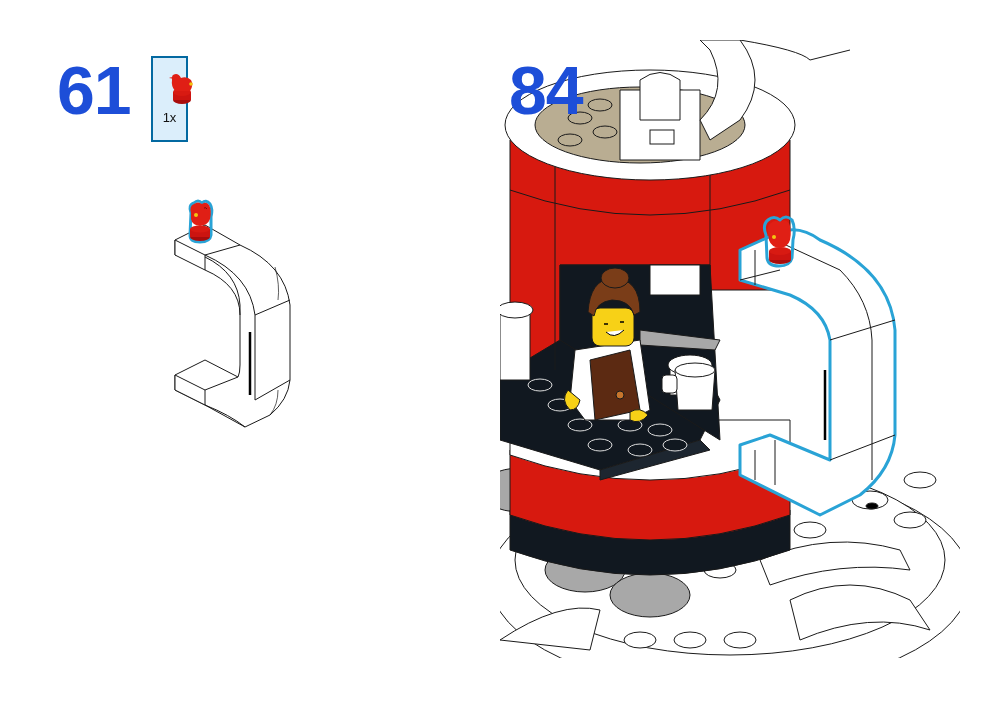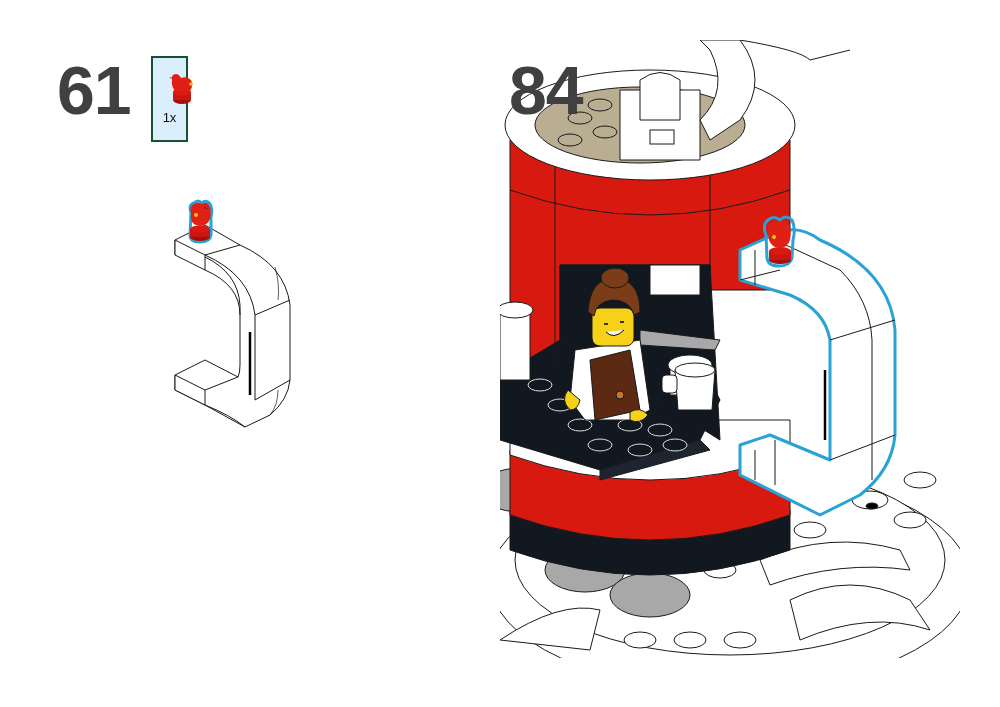--- a/index.html
+++ b/index.html
@@ -1,20 +1,20 @@
 <!DOCTYPE html>
 <html><head>
   <meta charset="utf-8">
   <style>
     html, body { margin: 0; padding: 0; background: #ffffff; }
     body { width: 1000px; height: 707px; position: relative; overflow: hidden; font-family: "Liberation Sans", sans-serif; }
-    .step-number { position: absolute; font-family: "Liberation Sans", sans-serif; font-weight: bold; font-size: 68px; line-height: 1; color: #404040; letter-spacing: -1px; }
+    .step-number { position: absolute; font-family: "Liberation Sans", sans-serif; font-weight: bold; font-size: 68px; line-height: 1; color: #1d4ed8; letter-spacing: -1px; }
     #step61-num { left: 57px; top: 56px; }
     #step62-num { left: 509px; top: 56px; z-index: 5; }
-    .parts-callout { position: absolute; left: 151px; top: 56px; width: 37px; height: 86px; box-sizing: border-box; border: 2px solid #14532d; background: #dbeefb; }
+    .parts-callout { position: absolute; left: 151px; top: 56px; width: 37px; height: 86px; box-sizing: border-box; border: 2px solid #0369a1; background: #dbeefb; }
     .parts-callout .qty { position: absolute; left: 0; right: 0; top: 52px; text-align: center; font-size: 13px; color: #111; }
     .parts-callout svg { position: absolute; left: 14px; top: 12px; }
     .illus { position: absolute; }
     #step61-illus { left: 160px; top: 195px; }
     #step62-clip { position: absolute; left: 500px; top: 40px; width: 460px; height: 618px; overflow: hidden; }
   </style>
 </head>
 <body>
 
 <div id="step61-num" class="step-number">61</div>

